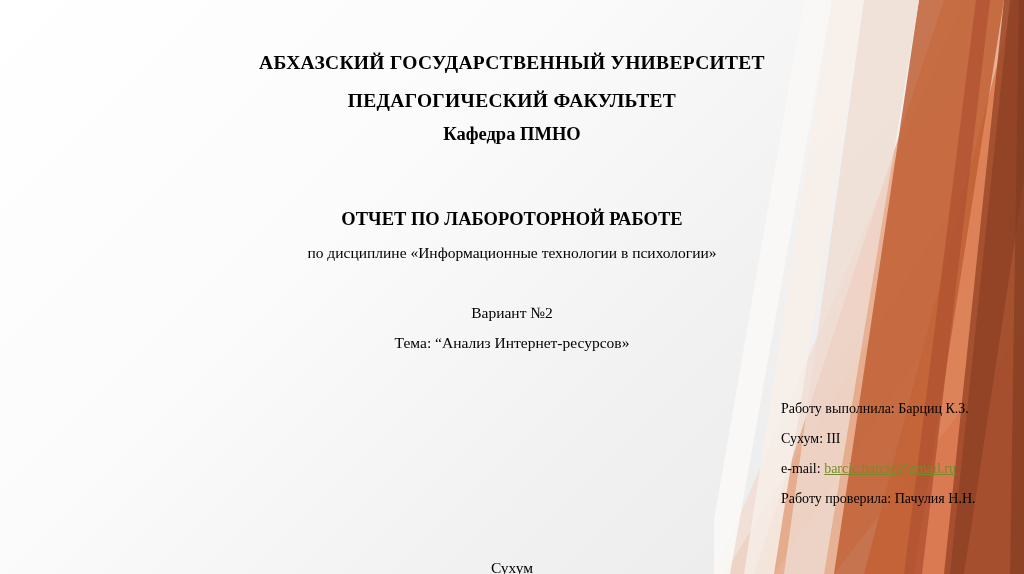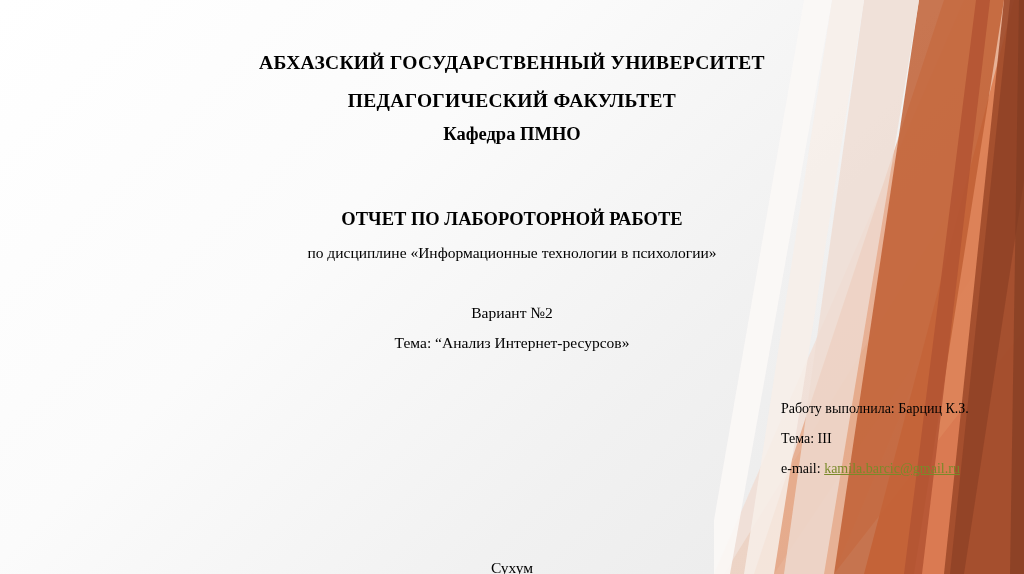--- a/index.html
+++ b/index.html
@@ -152,23 +152,24 @@
     <div class="line t-dept">Кафедра ПМНО</div>
 
     <div class="line t-report">ОТЧЕТ ПО ЛАБОРОТОРНОЙ РАБОТЕ</div>
     <div class="line t-discipline">по дисциплине «Информационные технологии в психологии»</div>
 
     <div class="line t-variant">Вариант №2</div>
     <div class="line t-theme">Тема: “Анализ Интернет-ресурсов»</div>
 
     <div id="author-block">
       <div>Работу выполнила: Барциц К.З.</div>
-      <div>Тема: III</div>
+      <div>Сухум: III</div>
       <div>
-        <span>e-mail: </span><span class="email-link">kamila.barcic@gmail.ru</span>
+        <span>e-mail: </span><span class="email-link">barcic.barcic@gmail.ru</span>
       </div>
+      <div>Работу проверила: Пачулия Н.Н.</div>
     </div>
 
     <div class="line t-city">Сухум</div>
     <div class="line t-year">2020</div>
   </div>
 
 </div>
 
 </body></html>

